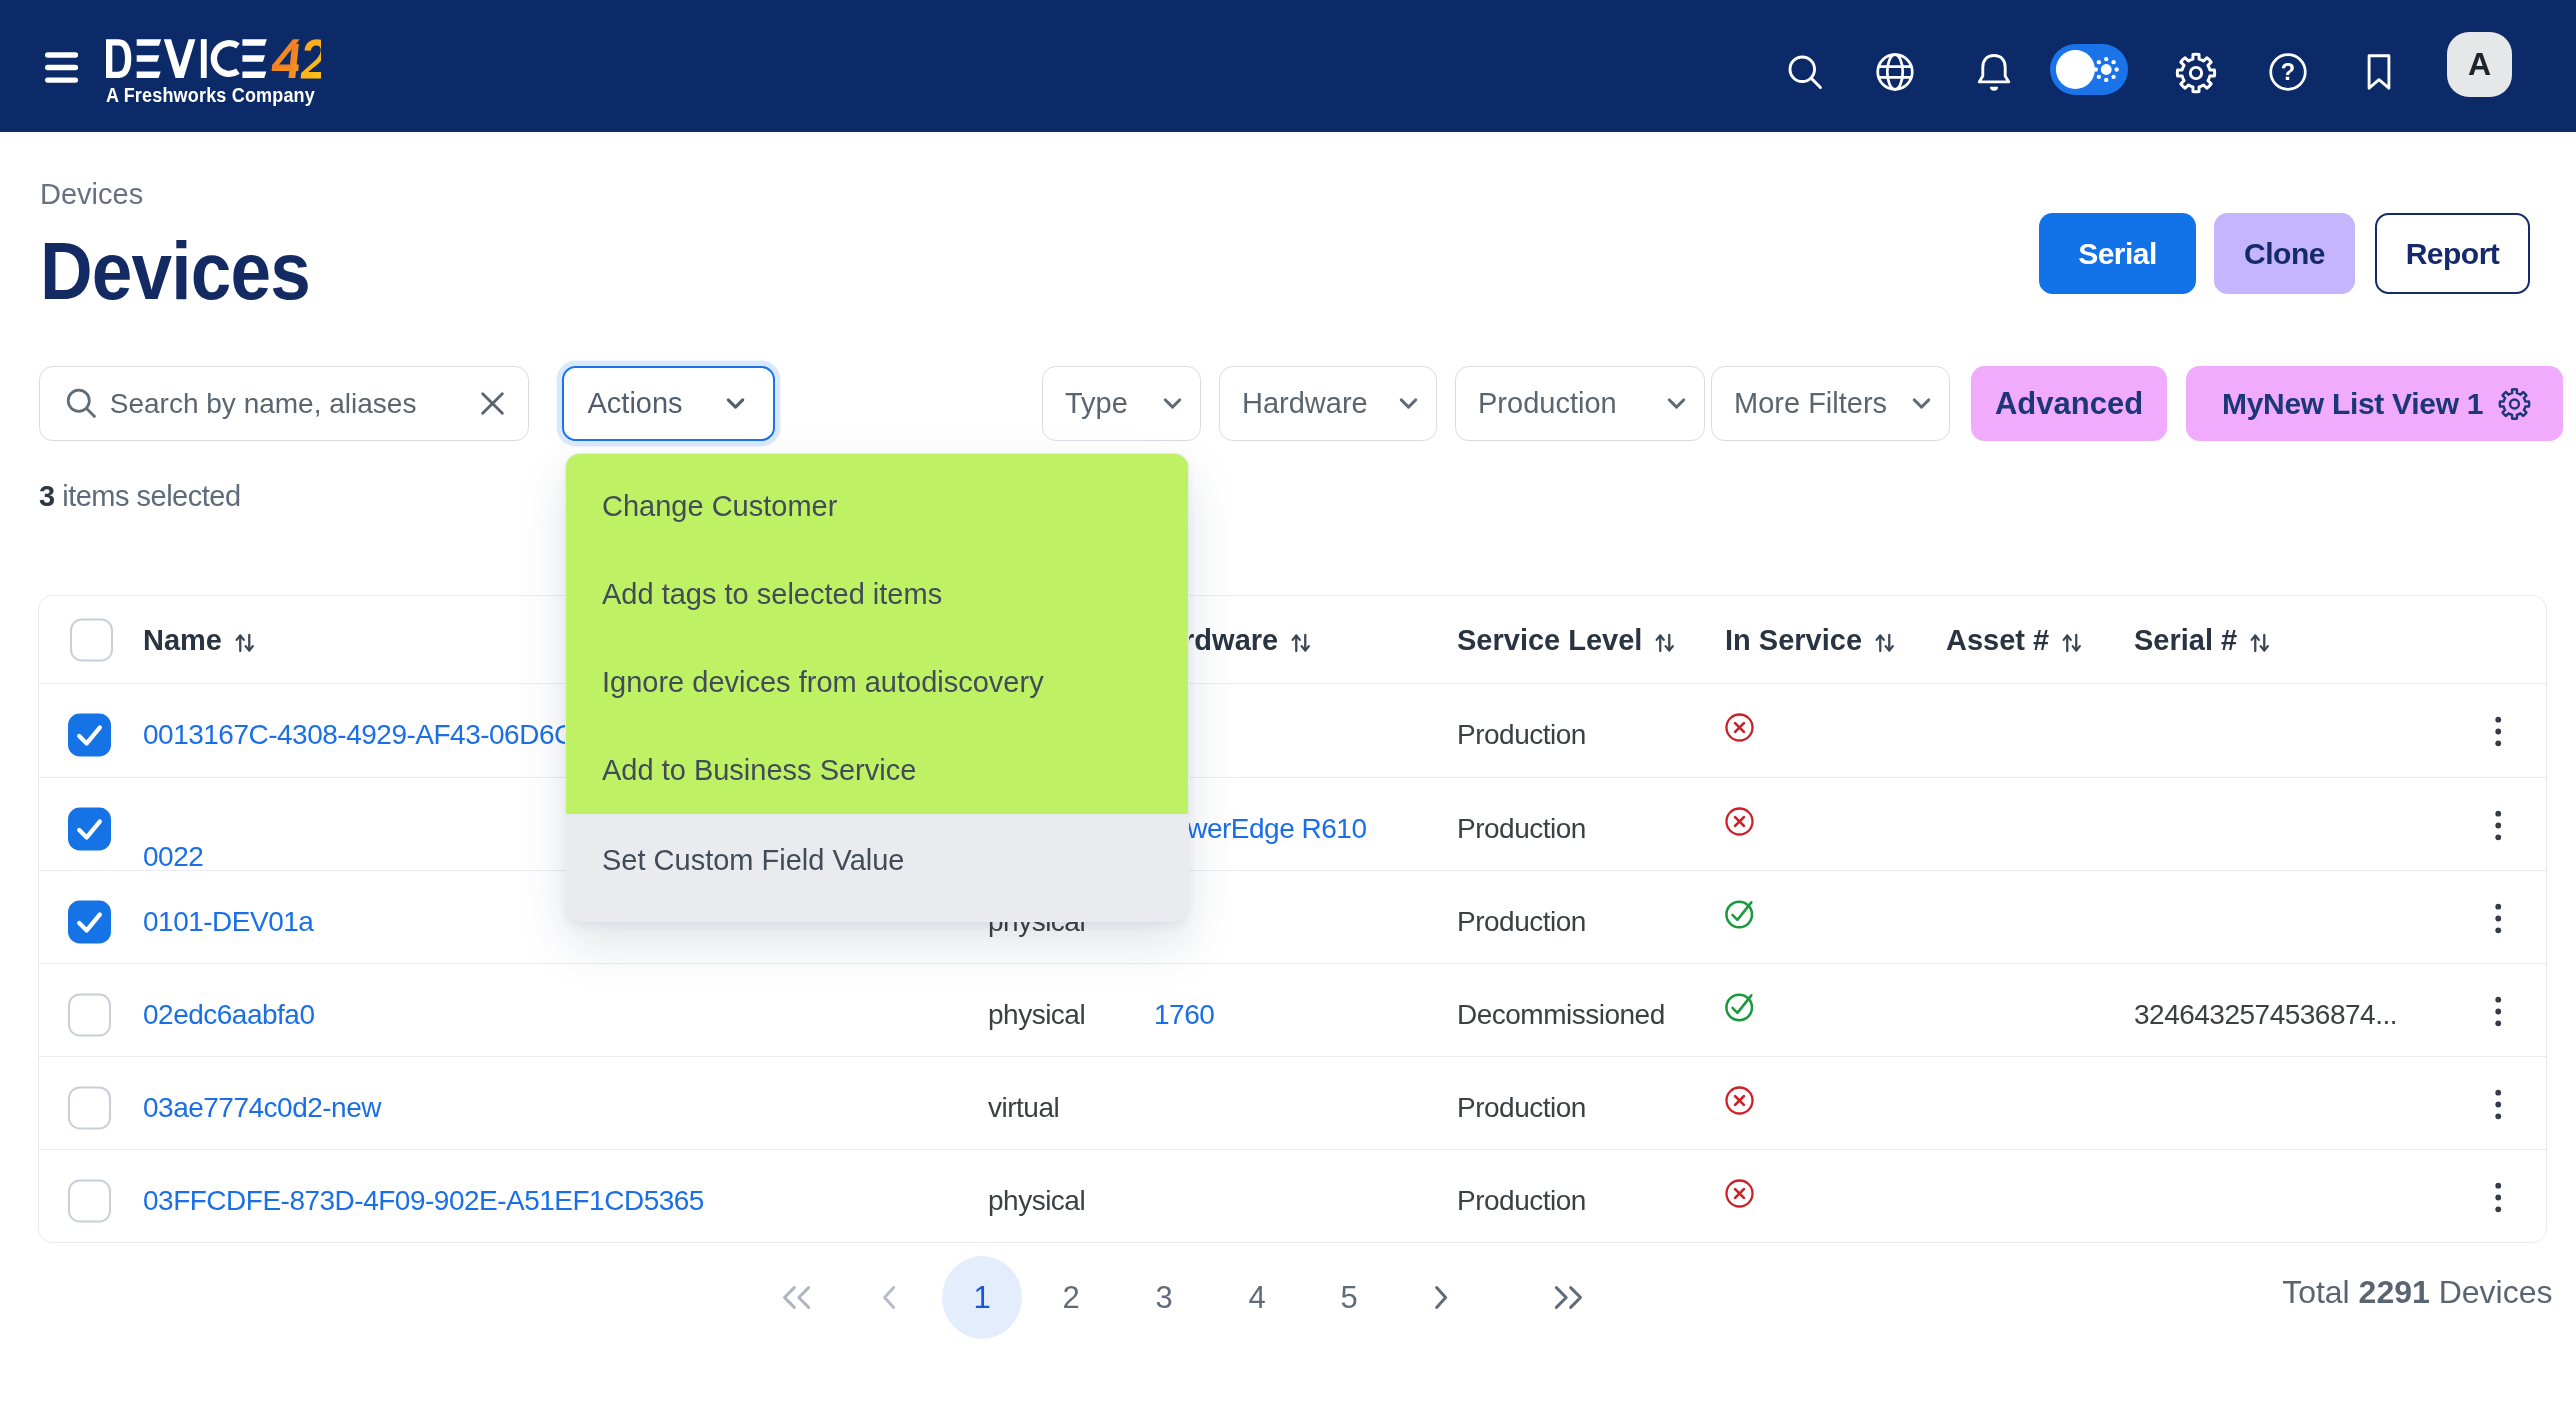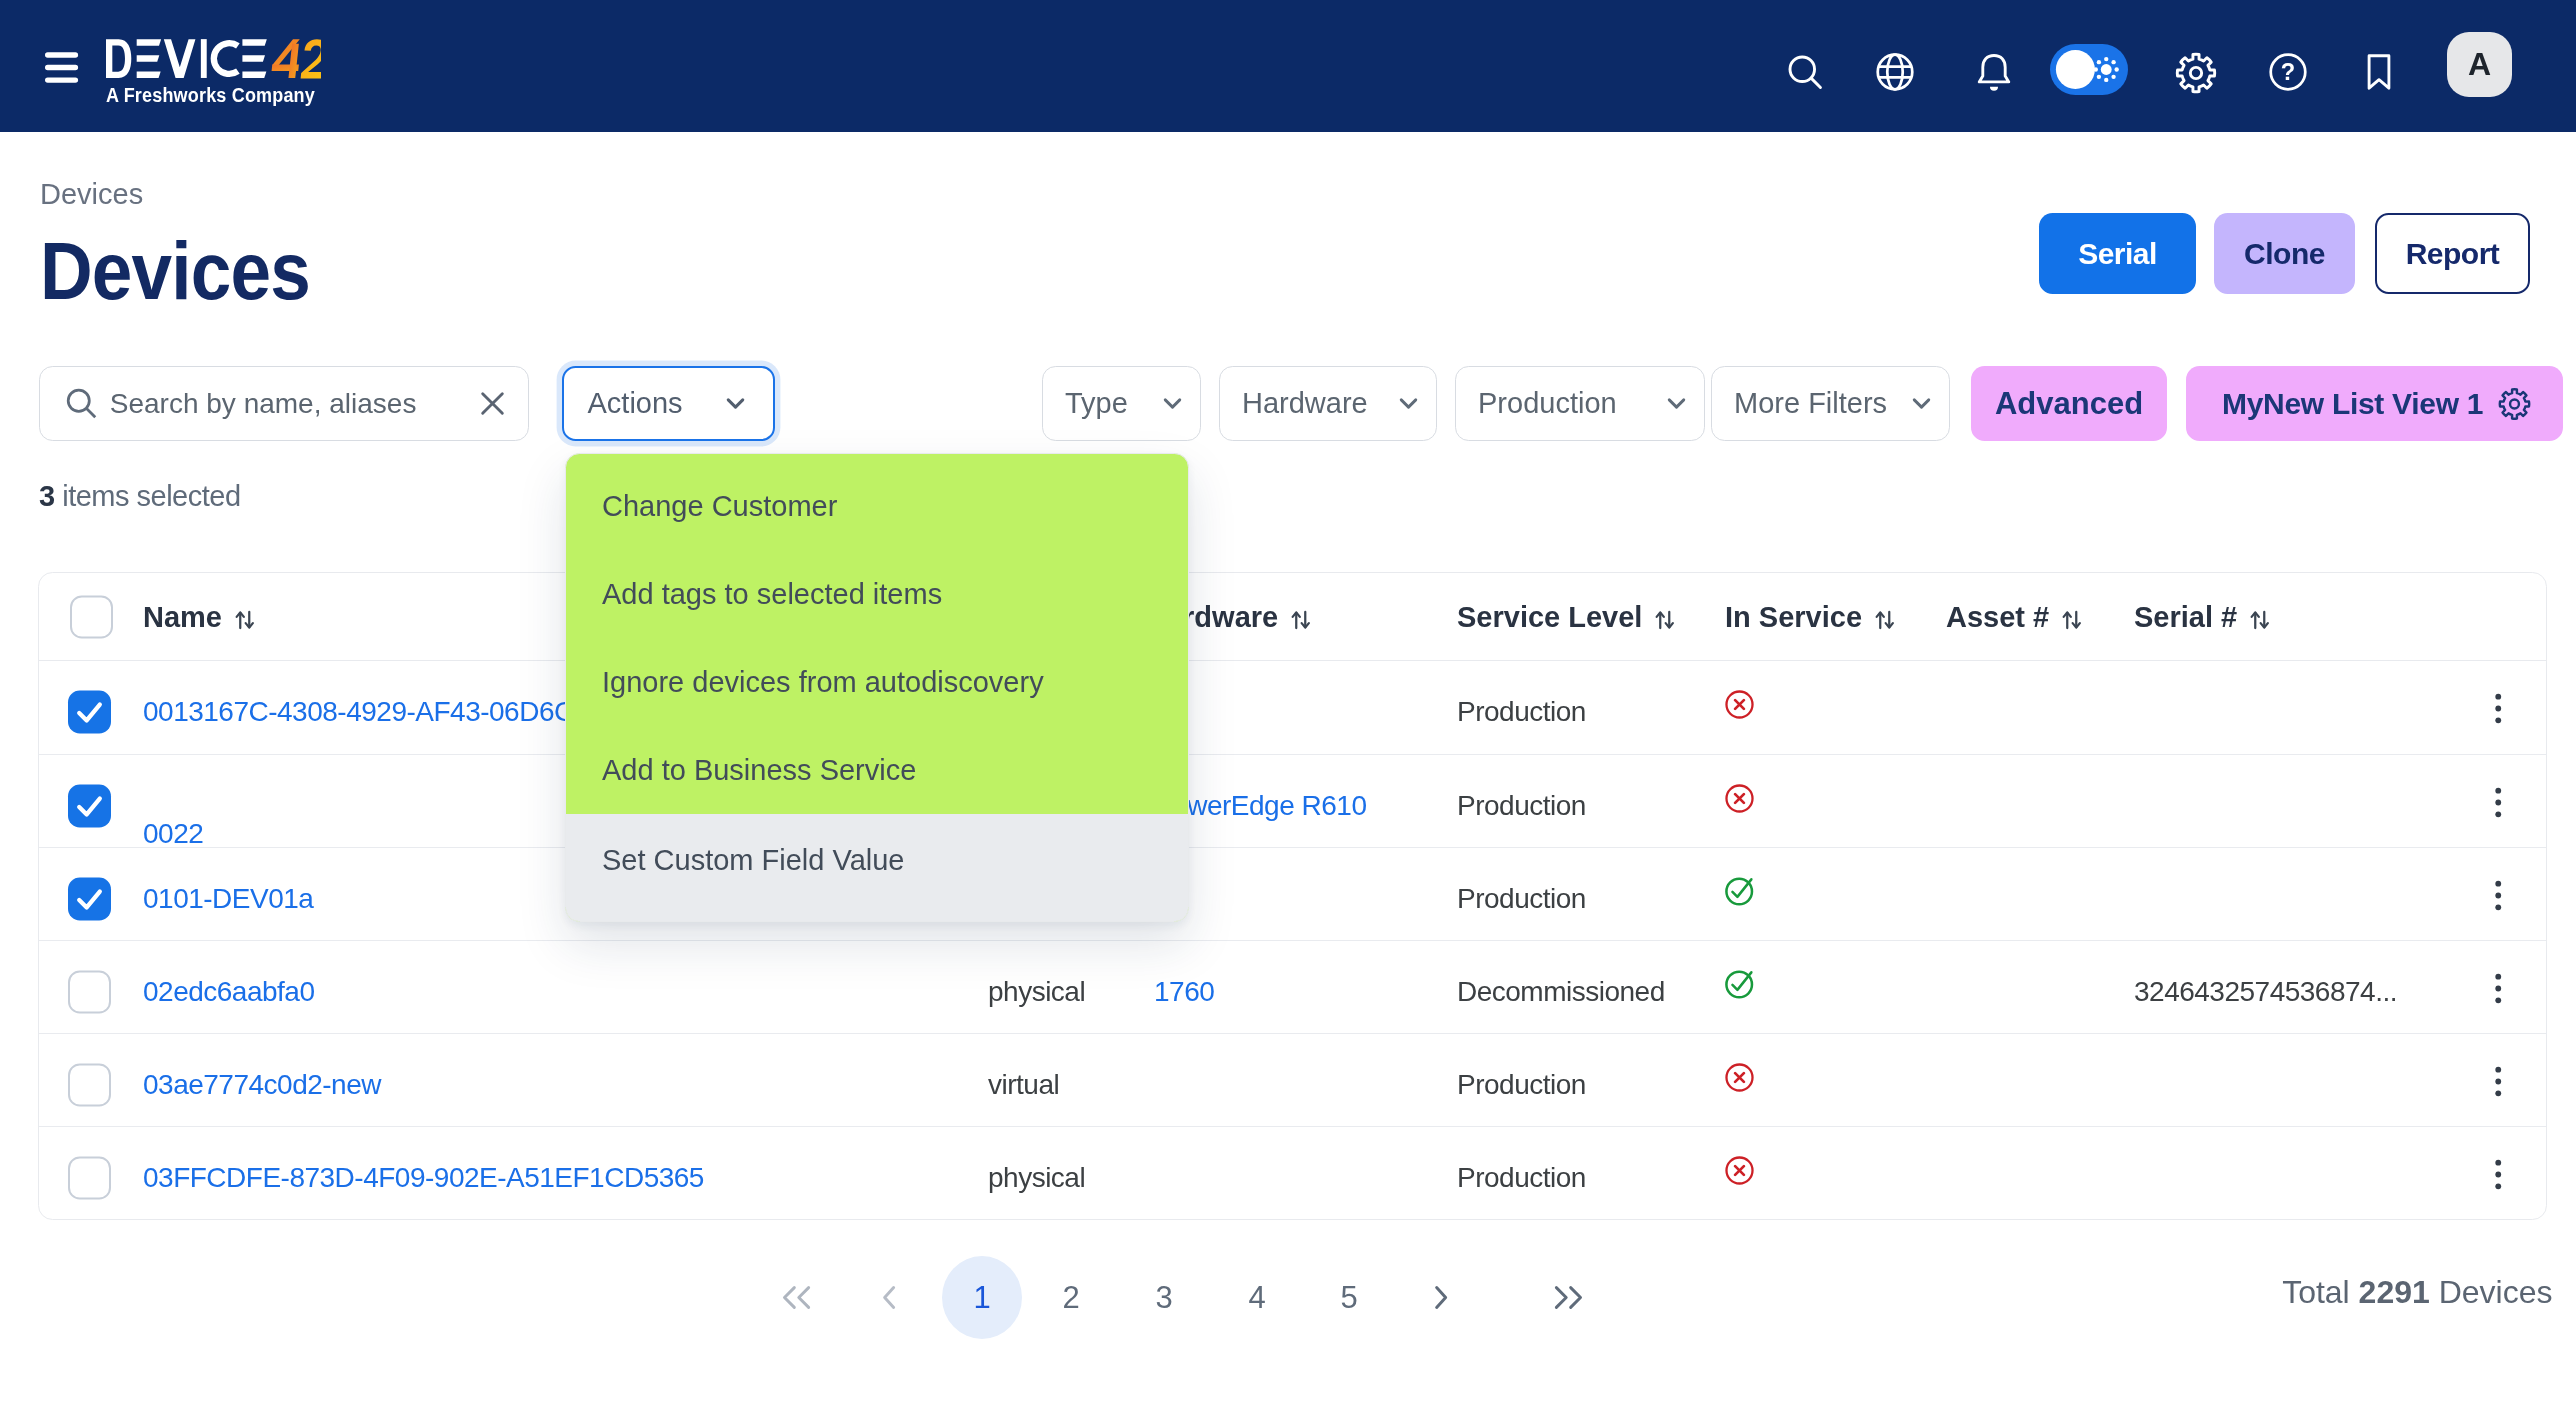--- a/index.html
+++ b/index.html
@@ -35,21 +35,21 @@
   .f-more { left:1711px; width:239px; }
   .chip { background:#f0abfc; color:#1b3777; font-weight:700; font-size:31px; justify-content:center; }
   .f-adv { left:1971px; width:196px; }
   .f-view { left:2186px; width:377px; justify-content:flex-start; padding:0 0 0 36px; white-space:nowrap; font-size:30px; letter-spacing:-0.3px; }
   .f-view svg { position:absolute; left:312px; top:50%; transform:translateY(-50%); }
 
   .selinfo { position:absolute; left:39px; top:480px; font-size:29px; color:#5f6b7a; letter-spacing:-0.5px; }
   .selinfo b { color:#2b3647; }
 
   
-  .tbl { position:absolute; left:38px; top:572px; width:2509px; height:648px; background:#fff;
+  .tbl { position:absolute; left:38px; top:595px; width:2509px; height:648px; background:#fff;
          border:1.8px solid #e8eaee; border-radius:14.5px; }
   .thead { position:relative; height:88px; border-bottom:1.8px solid #e8eaee; font-weight:700; color:#2a3342; font-size:29px; }
   .trow { position:relative; height:93px; font-size:28px; color:#3c4043; }
   .trow .cell { letter-spacing:-0.5px; }
   .trow + .trow { border-top:1.8px solid #e9ebef; }
   .cell { position:absolute; top:50%; transform:translateY(-50%); white-space:nowrap; }
   .trow .cell { top:calc(50% + 4.5px); }
   .trow .cb { top:calc(50% + 4.5px); }
   .thead .cell { top:calc(50% + 0.9px); }
   .trow .cell.ic { top:calc(50% + 0.9px); }

